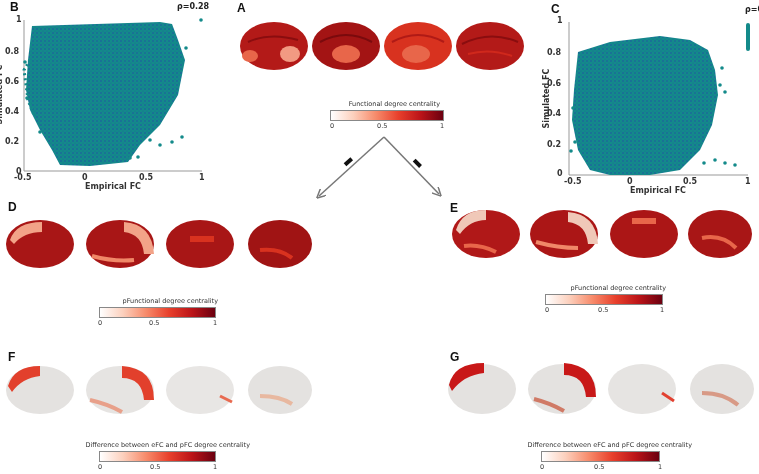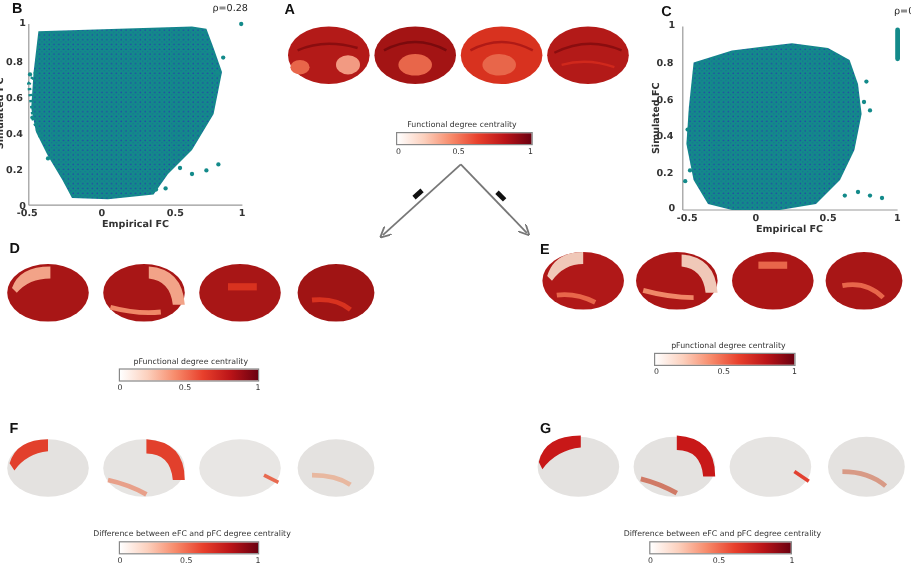--- a/index.html
+++ b/index.html
@@ -1,22 +1,22 @@
 <!DOCTYPE html>
 <html><head>
 <meta charset="utf-8">
 <style>
   html,body{margin:0;padding:0;background:#fff;}
   body{width:759px;height:474px;position:relative;overflow:hidden;font-family:"DejaVu Sans",sans-serif;color:#222;}
   .abs{position:absolute;}
   .panel-letter{position:absolute;font-weight:bold;font-size:12px;font-family:"Liberation Sans",sans-serif;color:#111;}
-  .rho{position:absolute;font-size:8px;font-weight:normal;color:#222;}
+  .rho{position:absolute;font-size:8px;font-weight:bold;color:#222;}
   .axis-lbl{position:absolute;font-size:8px;font-weight:bold;color:#333;white-space:nowrap;}
   .tick{position:absolute;font-size:8px;font-weight:bold;color:#333;}
-  .cb-title{position:absolute;font-size:6.5px;color:#333;white-space:nowrap;text-align:center;}
+  .cb-title{position:absolute;font-size:6.5px;color:#333;white-space:nowrap;text-align:right;}
   .cb-bar{position:absolute;height:9px;border:1px solid #888;background:linear-gradient(to right,#fff 0%,#fcd0bd 20%,#f78b6b 40%,#e8402c 60%,#bb1418 80%,#6b0010 100%);}
   .cb-tick{position:absolute;font-size:6.5px;color:#333;}
   svg{display:block;}
 </style>
 </head>
 <body>
 
 <div>
   <div class="panel-letter" style="left:10px;top:0px;">B</div>
   <div class="rho" style="left:177px;top:2px;">ρ=0.28</div>

